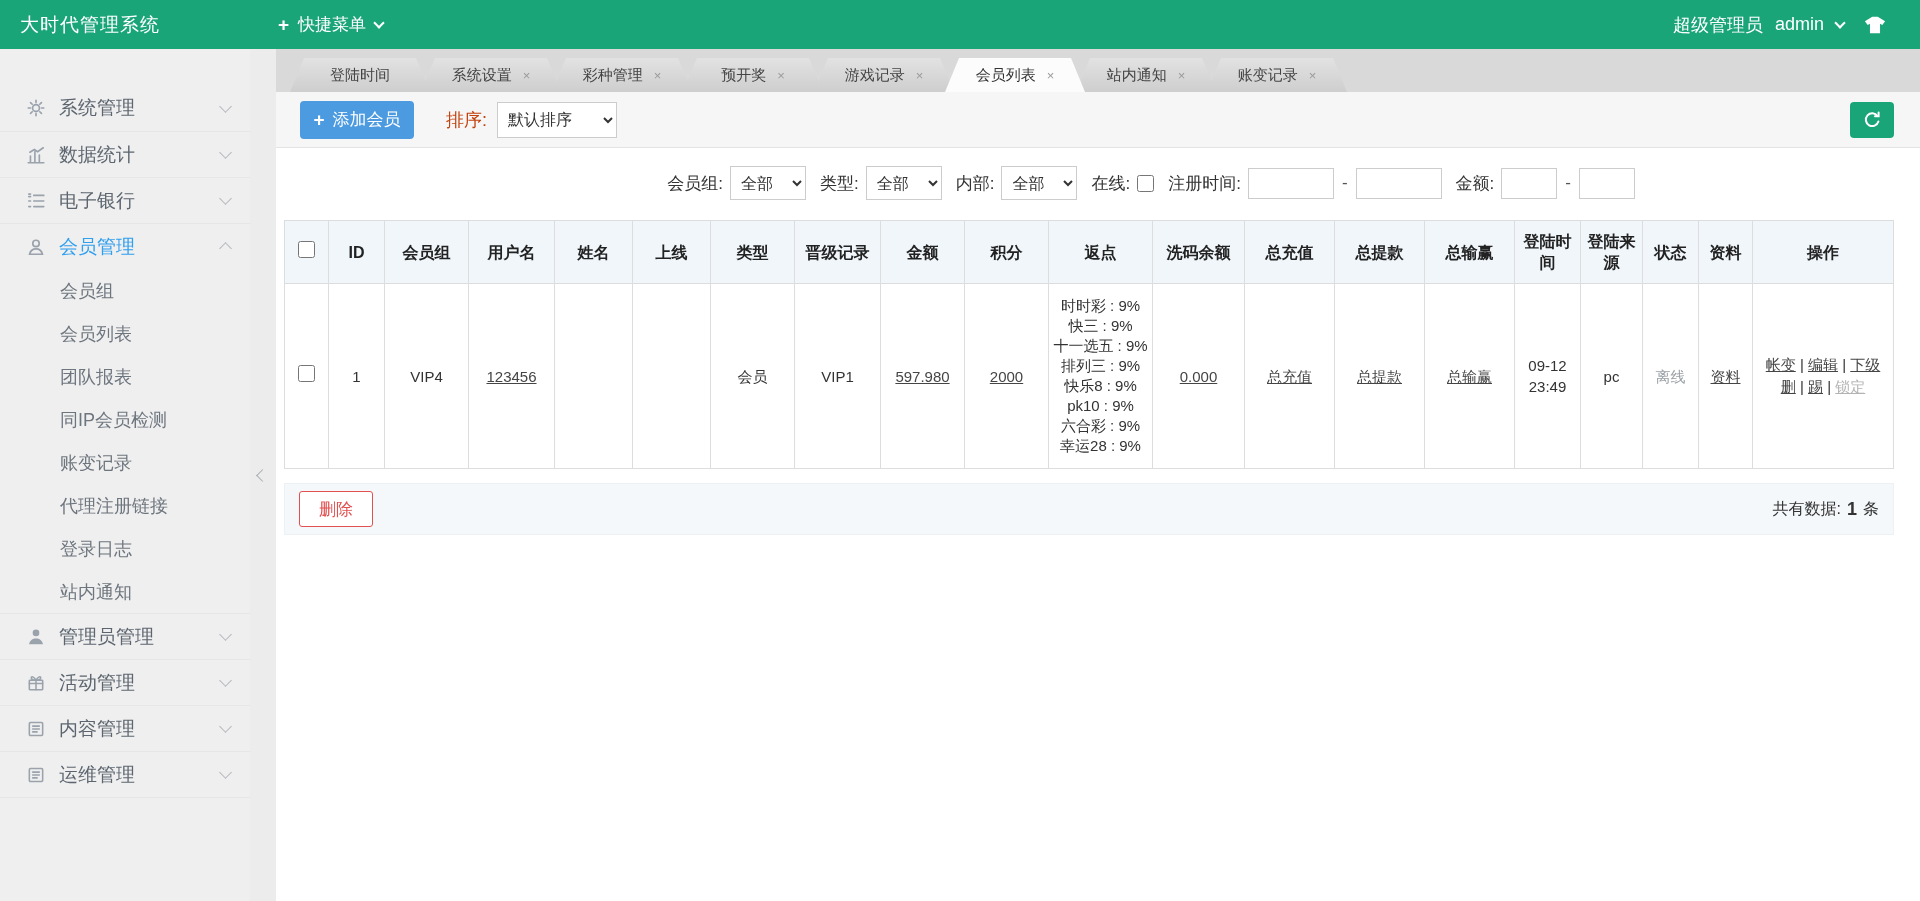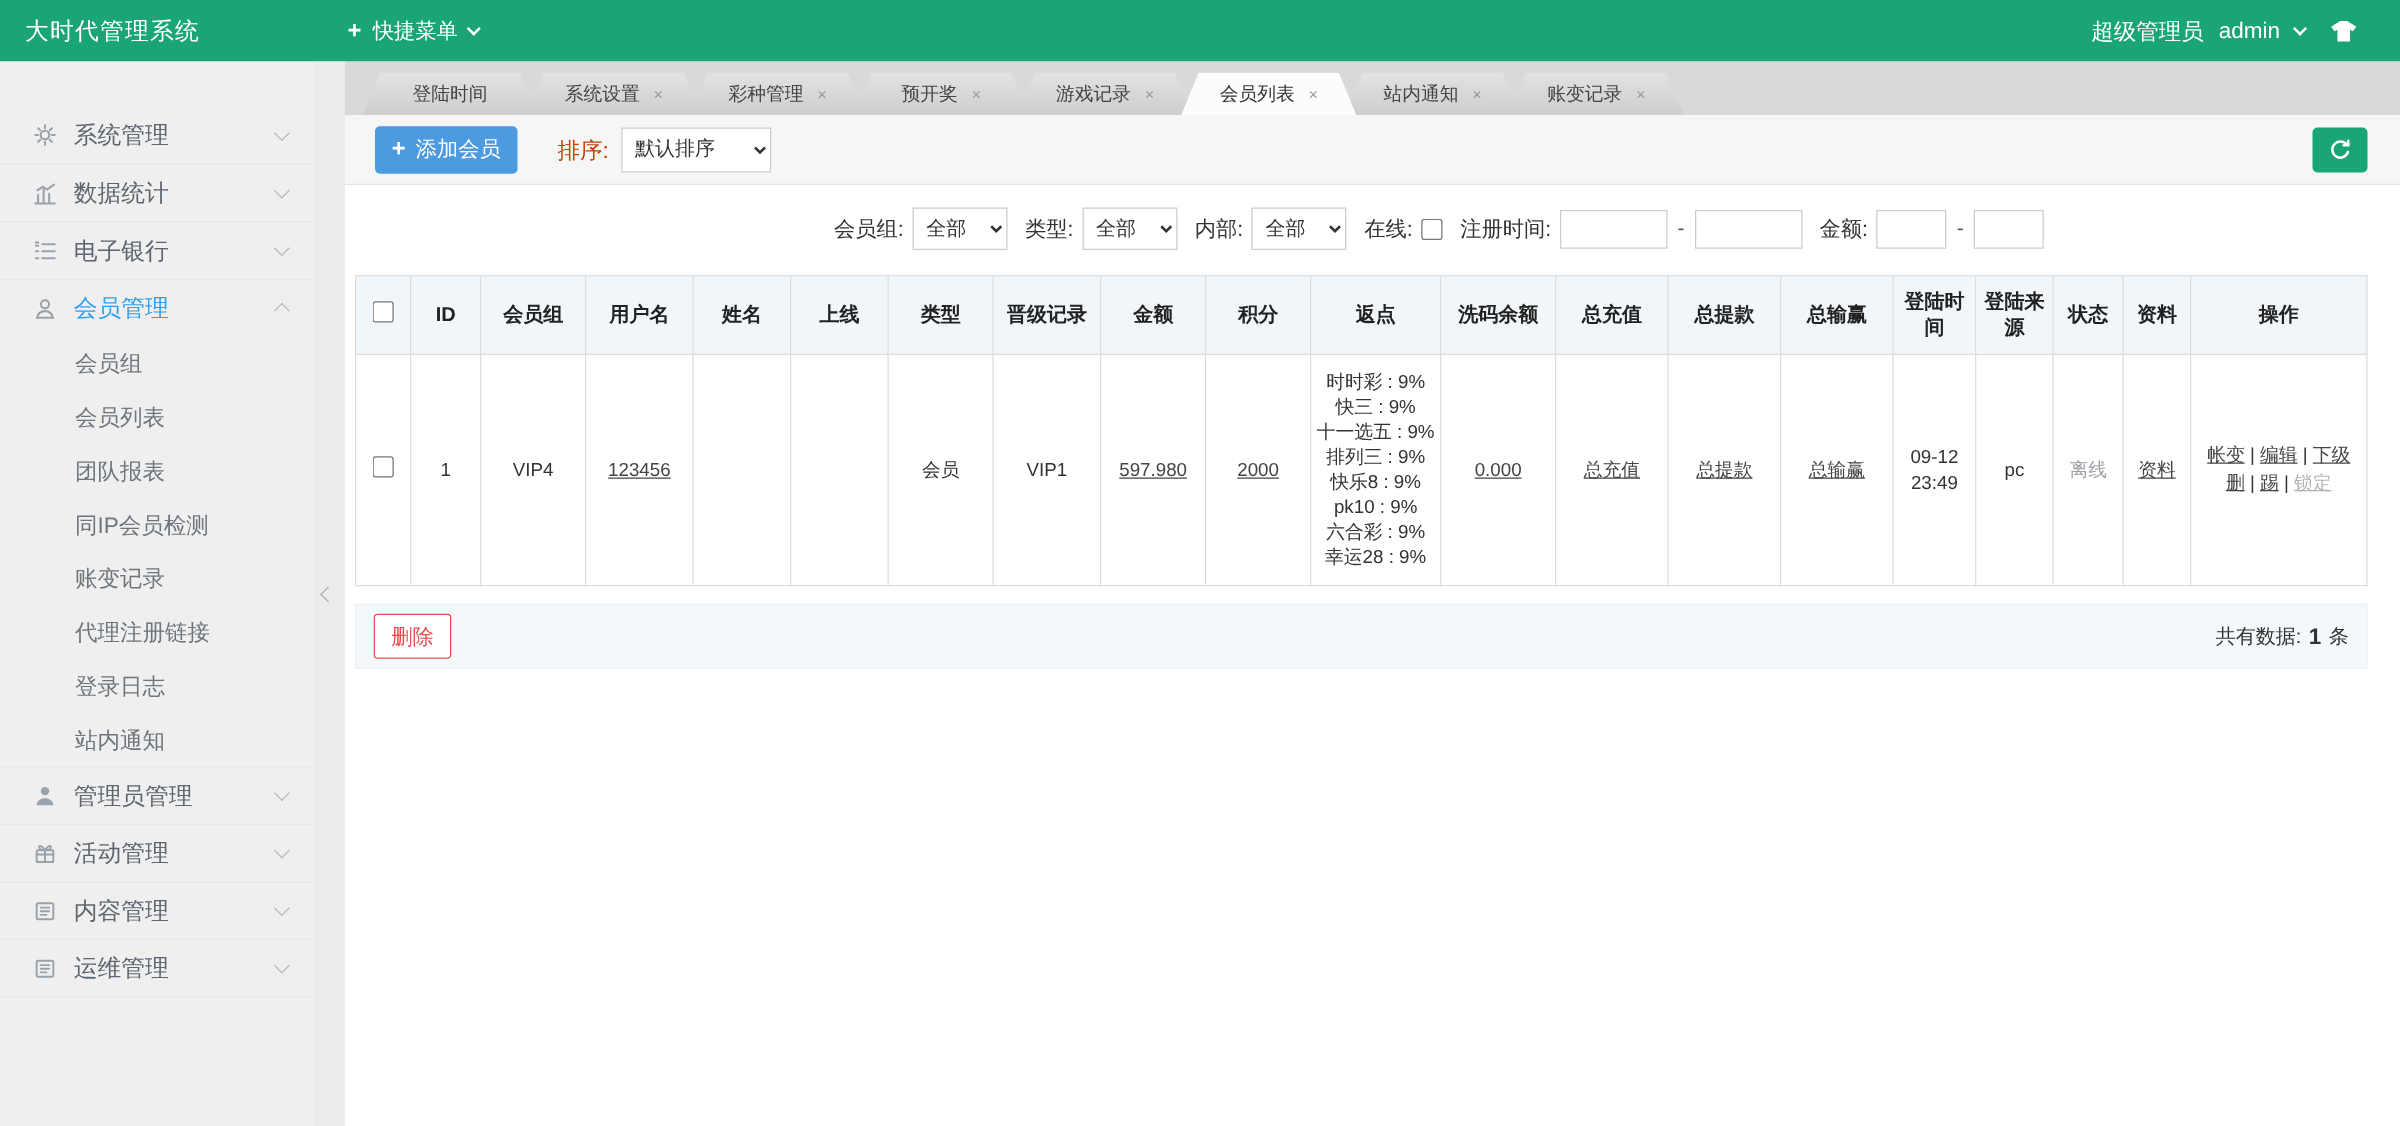--- a/index.html
+++ b/index.html
@@ -87,21 +87,21 @@
   tbody td { font-size:15px; color:#333; padding:12px 3px; line-height:21px; }
   .lnk { color:#454545; text-decoration:underline; cursor:pointer; }
   .lnk.muted { color:#b3b3b3; }
   .status-off { color:#9aa0a6; }
   .rebates div { line-height:20px; }
   .act-line { line-height:22px; }
 
   
   .footerbar { margin:14px 26px 0 8px; background:#f4f8fa; border:1px solid #edf1f4; height:52px;
                display:flex; align-items:center; padding:0 14px; }
-  .btn-delete { width:62px; height:36px; background:#fff; border:1px solid #e25050; color:#e25050;
+  .btn-delete { width:74px; height:36px; background:#fff; border:1px solid #e25050; color:#e25050;
                 border-radius:3px; font-size:17px; cursor:pointer; font-family:inherit; }
   .total { margin-left:auto; font-size:16px; color:#333; display:flex; align-items:center; gap:6px; }
   .total .cnt { font-size:18px; font-weight:bold; }
 </style>
 </head>
 <body>
 
 <div class="topbar">
   <div class="brand">大时代管理系统</div>
   <div class="quickmenu">

